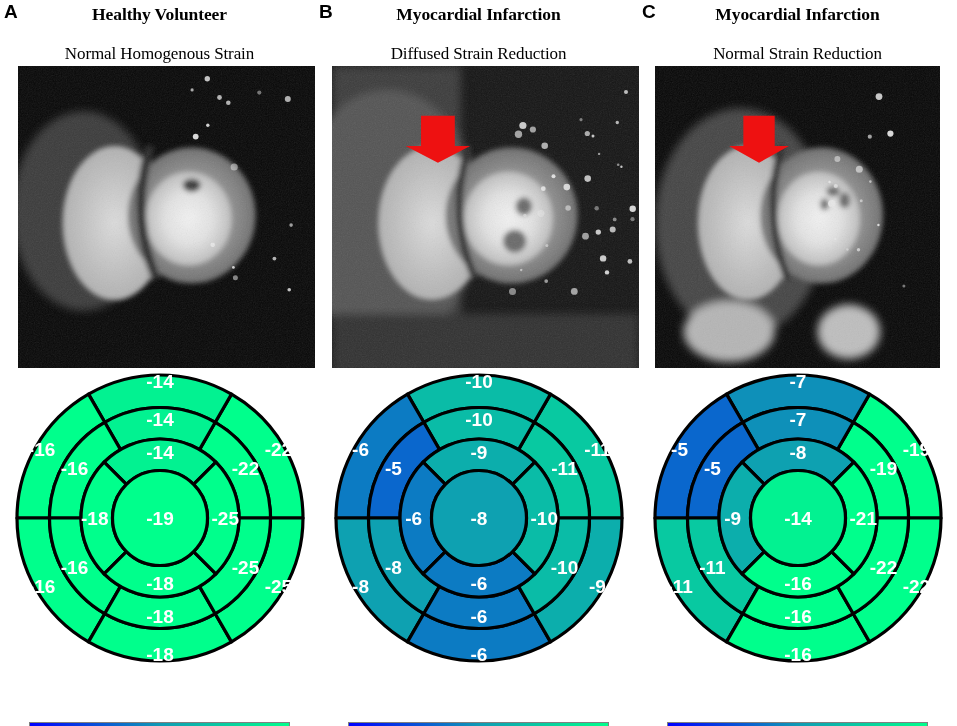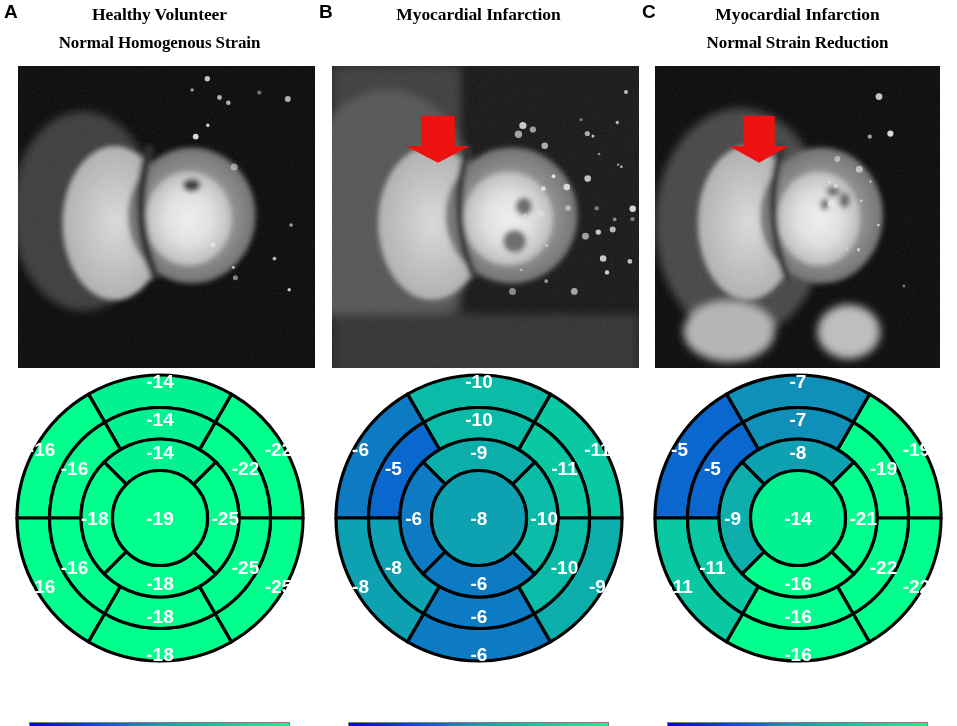--- a/index.html
+++ b/index.html
@@ -42,26 +42,26 @@
   .title-main{
     font-family:"Liberation Serif", serif;
     font-weight:bold;
     font-size:17.5px;
     color:#000;
     letter-spacing:-0.1px;
     line-height:1.25;
   }
   .title-sub{
     font-family:"Liberation Serif", serif;
-    font-weight:bold;
+    font-weight:normal;
     font-size:17px;
     color:#000;
     letter-spacing:-0.1px;
     line-height:1.3;
-    margin-top:6px;
+    margin-top:17px;
   }
 
   .mri-wrap{
     position:absolute;
     overflow:hidden;
     background:#000;
   }
   .mri-wrap svg{display:block;}
 
   .bullseye-wrap{
@@ -213,20 +213,21 @@
   <div class="cbar-wrap">
     <div class="cbar-bar" style="left: 29px; width: 261px; background: linear-gradient(to right, rgb(0, 0, 255) 0%, rgb(15, 154, 180) 50%, rgb(0, 255, 140) 100%);"></div>
 
   </div>
 </div>
 
 <div class="panel panel-b">
   <div class="panel-letter">B</div>
   <div class="titles">
     <div class="title-main">Myocardial Infarction</div>
+    <div class="title-sub">Diffused Strain Reduction</div>
   </div>
   <div class="mri-wrap" style="left:13px;top:66px;width:307px;height:302px;">
       <svg width="307" height="302" viewBox="0 0 307 302">
         <defs>
     <radialGradient id="m2-lv" cx="50%" cy="50%" r="50%">
       <stop offset="0%" stop-color="#f2f2f2"></stop>
       <stop offset="55%" stop-color="#e2e2e2"></stop>
       <stop offset="100%" stop-color="#bdbdbd"></stop>
     </radialGradient>
     <radialGradient id="m2-myo" cx="50%" cy="50%" r="50%">

